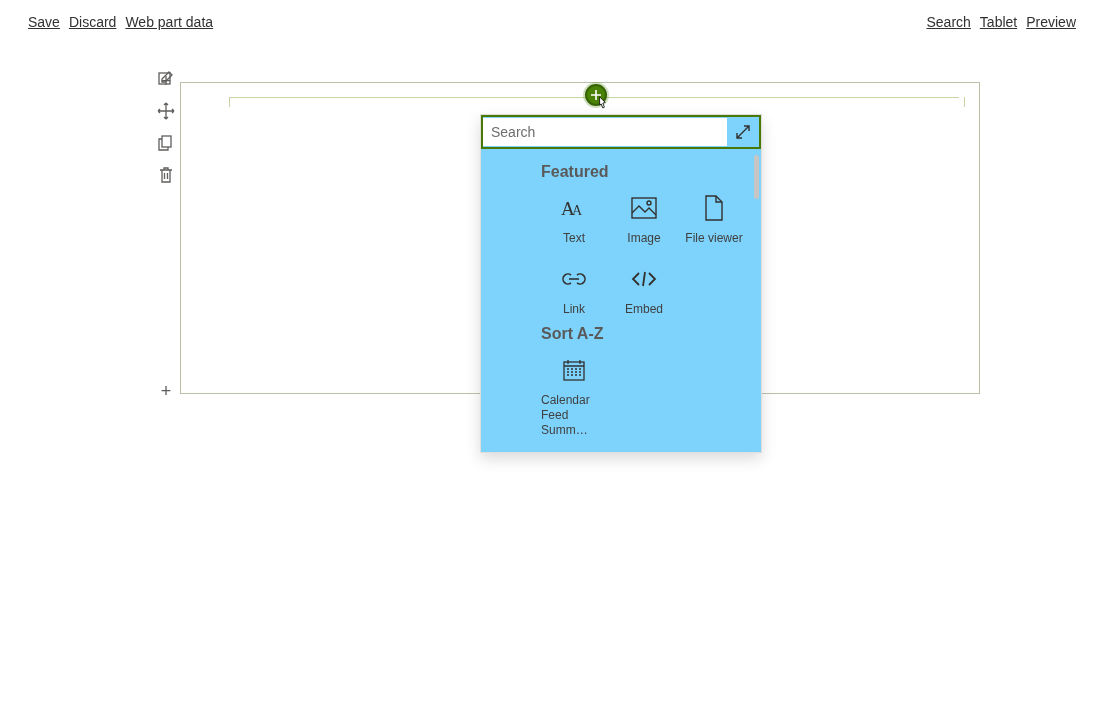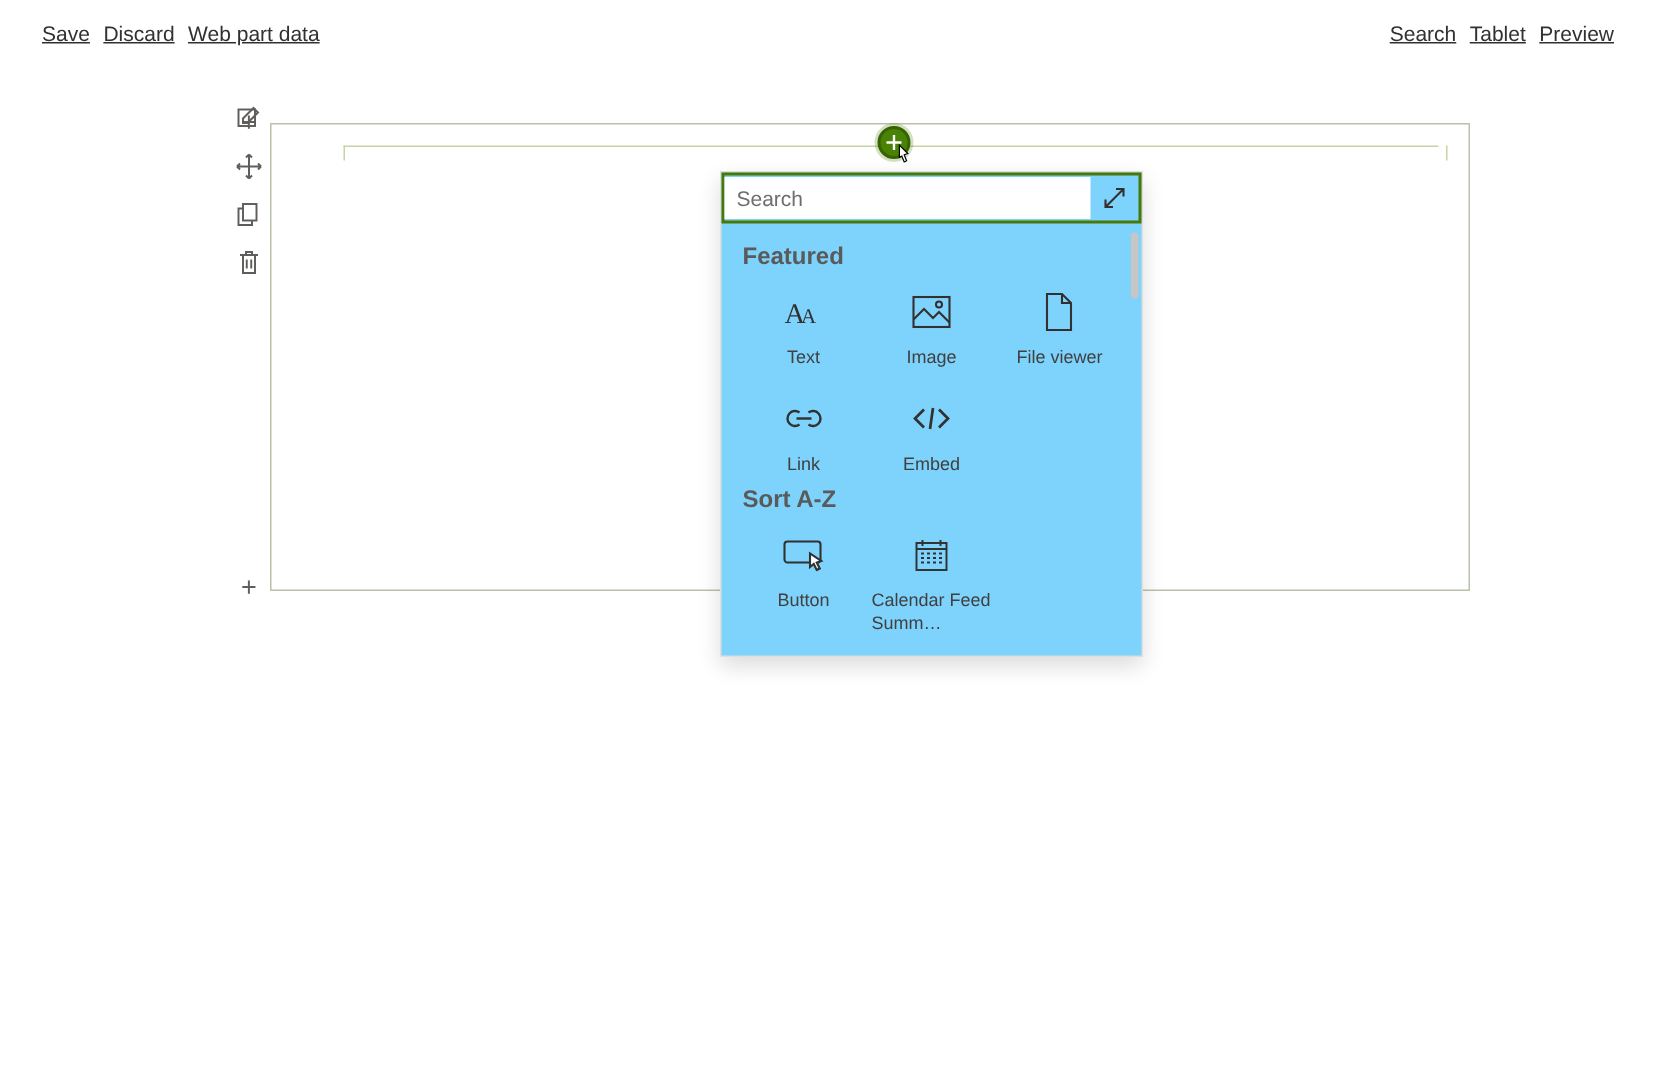--- a/index.html
+++ b/index.html
@@ -170,20 +170,21 @@
       border:none; background:none; cursor:pointer;
       display:flex;align-items:center;justify-content:center;
       color:#323130;
     }
 
     .picker-body {
       max-height: 336px;
       overflow: hidden;
       position: relative;
       padding: 10px 14px 6px 14px;
+      margin-left: 46px;
     }
     .scroll-indicator {
       position:absolute;
       right: 2px;
       top: 6px;
       width: 5px;
       height: 44px;
       background: #c8c6c4;
       border-radius: 3px;
     }
@@ -354,29 +355,20 @@
           <span class="tile-label">Embed</span>
         </button>
 
       </div>
 
       <div class="section-heading">Sort A-Z</div>
 
       <div class="tile-grid">
 
 
-        <button class="tile">
-          <span class="icon-slot">
-            <svg width="28" height="22" viewBox="0 0 28 22" fill="none" stroke="#323130" stroke-width="1.4">
-              <rect x="1" y="2" width="24" height="14" rx="2"></rect>
-              <path d="M18 10 v9 l2.5 -2 2 4 2 -1 -2 -4 3 -1 z" fill="#fff"></path>
-            </svg>
-          </span>
-          <span class="tile-label">Button</span>
-        </button>
 
         <button class="tile">
           <span class="icon-slot">
             <svg width="24" height="24" viewBox="0 0 24 24" fill="none" stroke="#323130" stroke-width="1.3">
               <rect x="2" y="4" width="20" height="18"></rect>
               <path d="M2 8 h20 M6 2 v4 M18 2 v4"></path>
               <path d="M5 11 h2 M9 11 h2 M13 11 h2 M17 11 h2 M5 14 h2 M9 14 h2 M13 14 h2 M17 14 h2 M5 17 h2 M9 17 h2 M13 17 h2 M17 17 h2"></path>
             </svg>
           </span>
           <span class="tile-label">Calendar Feed Summ…</span>

